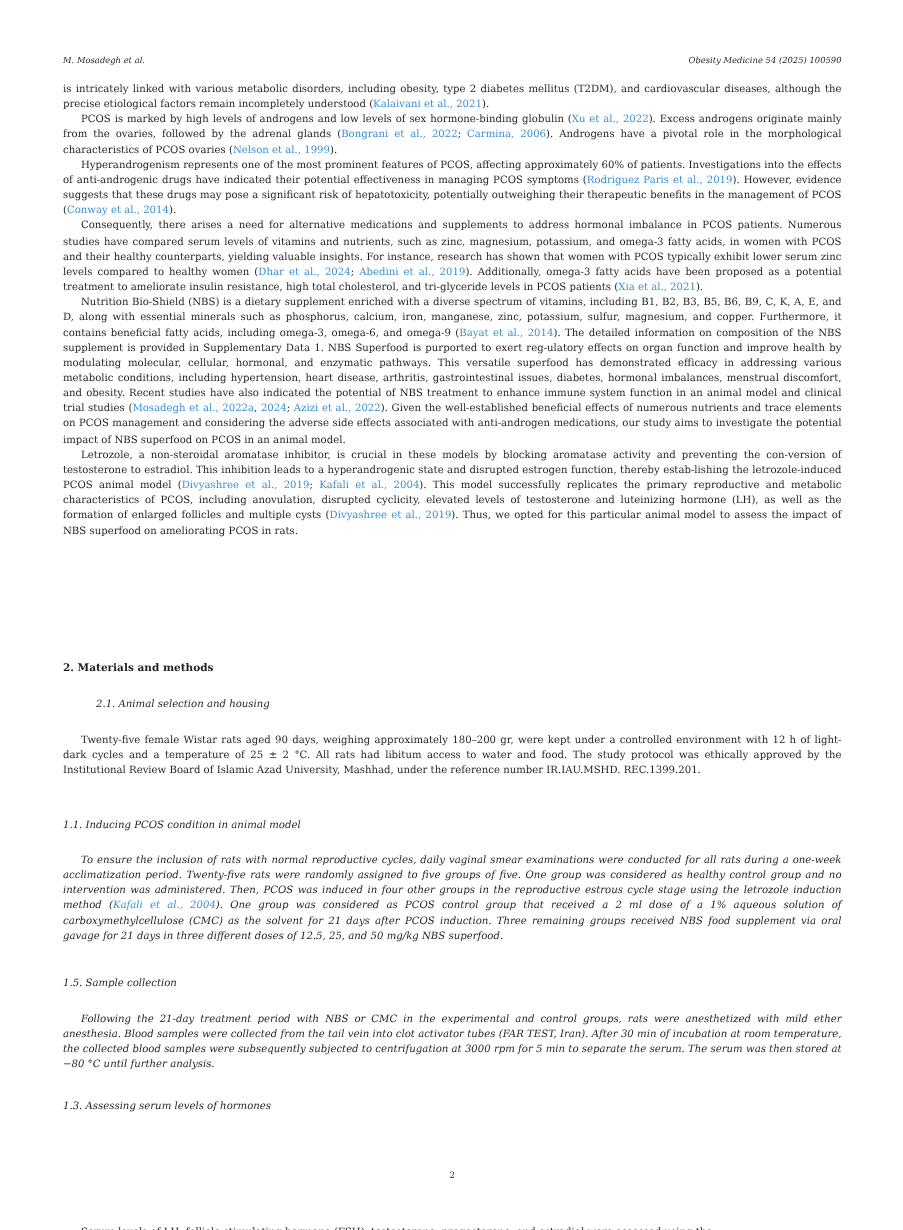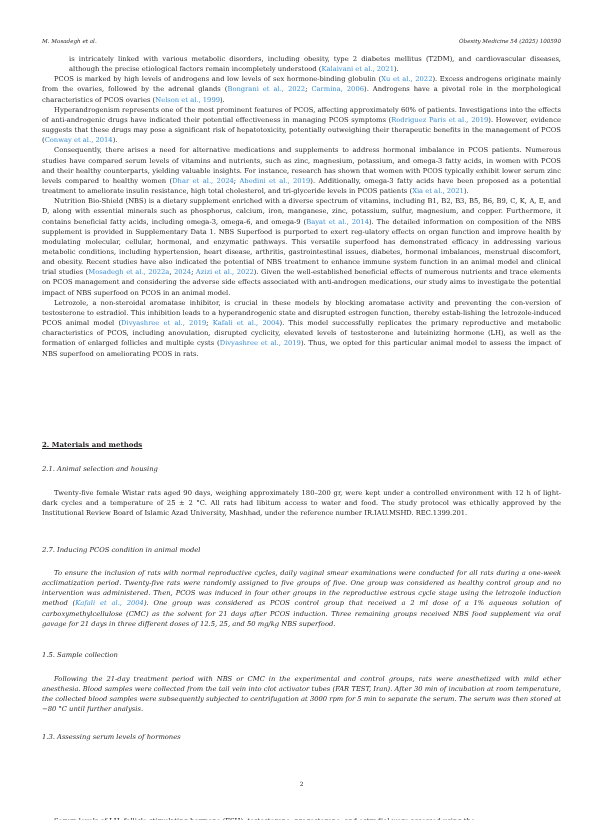--- a/index.html
+++ b/index.html
@@ -6,23 +6,23 @@
   body { width:602px; height:820px; position:relative; overflow:hidden;
          font-family:"DejaVu Serif", "Liberation Serif", serif; color:#231f20; }
   .page { position:absolute; left:42px; top:0; width:519px; }
   .running-header { position:absolute; top:38px; left:0; width:519px; height:10px;
          font-size:5.6px; font-style:italic; }
   .rh-left { position:absolute; left:0; top:0; }
   .rh-right { position:absolute; right:0; top:0; }
   .body-text { position:absolute; left:0; width:519px; font-size:6.75px; line-height:10.15px;
          text-align:justify; }
   .body-text p { margin:0; text-indent:12px; }
-  .body-text p.noindent { text-indent:0;margin-left:27px; }
+  .body-text p.noindent { text-indent:0; }
   .cite { color:#3d8fd1; }
-  .sec { position:absolute; left:0; font-size:7px; font-weight:bold;text-decoration:underline; }
+  .sec { position:absolute; left:0; font-size:7px; font-weight:bold; }
   .subsec { position:absolute; left:0; font-size:6.75px; font-style:italic; }
   .page-number { position:absolute; left:0; width:519px; top:781px; text-align:center; font-size:5.8px; }
 </style>
 </head>
 <body>
 
 <div class="page">
 
   <div class="running-header">
     <span class="rh-left">M. Mosadegh et al.</span>
@@ -33,26 +33,26 @@
     <p class="noindent"><span>is intricately linked with various metabolic disorders, including obesity, type 2 diabetes mellitus (T2DM), and cardiovascular diseases, although the precise etiological factors remain incompletely understood (</span><a class="cite">Kalaivani et al., 2021</a><span>).</span></p>
     <p><span>PCOS is marked by high levels of androgens and low levels of sex hormone-binding globulin (</span><a class="cite">Xu et al., 2022</a><span>). Excess androgens originate mainly from the ovaries, followed by the adrenal glands (</span><a class="cite">Bongrani et al., 2022</a><span>; </span><a class="cite">Carmina, 2006</a><span>). Androgens have a pivotal role in the morphological characteristics of PCOS ovaries (</span><a class="cite">Nelson et al., 1999</a><span>).</span></p>
     <p><span>Hyperandrogenism represents one of the most prominent features of PCOS, affecting approximately 60% of patients. Investigations into the effects of anti-androgenic drugs have indicated their potential effectiveness in managing PCOS symptoms (</span><a class="cite">Rodriguez Paris et al., 2019</a><span>). However, evidence suggests that these drugs may pose a significant risk of hepatotoxicity, potentially outweighing their therapeutic benefits in the management of PCOS (</span><a class="cite">Conway et al., 2014</a><span>).</span></p>
     <p><span>Consequently, there arises a need for alternative medications and supplements to address hormonal imbalance in PCOS patients. Numerous studies have compared serum levels of vitamins and nutrients, such as zinc, magnesium, potassium, and omega-3 fatty acids, in women with PCOS and their healthy counterparts, yielding valuable insights. For instance, research has shown that women with PCOS typically exhibit lower serum zinc levels compared to healthy women (</span><a class="cite">Dhar et al., 2024</a><span>; </span><a class="cite">Abedini et al., 2019</a><span>). Additionally, omega-3 fatty acids have been proposed as a potential treatment to ameliorate insulin resistance, high total cholesterol, and tri-glyceride levels in PCOS patients (</span><a class="cite">Xia et al., 2021</a><span>).</span></p>
     <p><span>Nutrition Bio-Shield (NBS) is a dietary supplement enriched with a diverse spectrum of vitamins, including B1, B2, B3, B5, B6, B9, C, K, A, E, and D, along with essential minerals such as phosphorus, calcium, iron, manganese, zinc, potassium, sulfur, magnesium, and copper. Furthermore, it contains beneficial fatty acids, including omega-3, omega-6, and omega-9 (</span><a class="cite">Bayat et al., 2014</a><span>). The detailed information on composition of the NBS supplement is provided in Supplementary Data 1. NBS Superfood is purported to exert reg-ulatory effects on organ function and improve health by modulating molecular, cellular, hormonal, and enzymatic pathways. This versatile superfood has demonstrated efficacy in addressing various metabolic conditions, including hypertension, heart disease, arthritis, gastrointestinal issues, diabetes, hormonal imbalances, menstrual discomfort, and obesity. Recent studies have also indicated the potential of NBS treatment to enhance immune system function in an animal model and clinical trial studies (</span><a class="cite">Mosadegh et al., 2022a</a><span>, </span><a class="cite">2024</a><span>; </span><a class="cite">Azizi et al., 2022</a><span>). Given the well-established beneficial effects of numerous nutrients and trace elements on PCOS management and considering the adverse side effects associated with anti-androgen medications, our study aims to investigate the potential impact of NBS superfood on PCOS in an animal model.</span></p>
     <p><span>Letrozole, a non-steroidal aromatase inhibitor, is crucial in these models by blocking aromatase activity and preventing the con-version of testosterone to estradiol. This inhibition leads to a hyperandrogenic state and disrupted estrogen function, thereby estab-lishing the letrozole-induced PCOS animal model (</span><a class="cite">Divyashree et al., 2019</a><span>; </span><a class="cite">Kafali et al., 2004</a><span>). This model successfully replicates the primary reproductive and metabolic characteristics of PCOS, including anovulation, disrupted cyclicity, elevated levels of testosterone and luteinizing hormone (LH), as well as the formation of enlarged follicles and multiple cysts (</span><a class="cite">Divyashree et al., 2019</a><span>). Thus, we opted for this particular animal model to assess the impact of NBS superfood on ameliorating PCOS in rats.</span></p>
   </div>
 
   <div class="sec" style="top:440px;">2.  Materials and methods</div>
 
-  <div class="subsec" style="top:465px;">2.1.  Animal selection and housing</div>
+  <div class="subsec" style="top:465px;margin-left:22px;">2.1.  Animal selection and housing</div>
   <div class="body-text" style="top:488px;">
     <p>Twenty-five female Wistar rats aged 90 days, weighing approximately 180–200 gr, were kept under a controlled environment with 12 h of light-dark cycles and a temperature of 25 ± 2 °C. All rats had libitum access to water and food. The study protocol was ethically approved by the Institutional Review Board of Islamic Azad University, Mashhad, under the reference number IR.IAU.MSHD. REC.1399.201.</p>
   </div>
 
-  <div class="subsec" style="top:546px;">2.7.  Inducing PCOS condition in animal model</div>
+  <div class="subsec" style="top:546px;">1.1.  Inducing PCOS condition in animal model</div>
   <div class="body-text" style="top:568px;font-style:italic;">
     <p><span>To ensure the inclusion of rats with normal reproductive cycles, daily vaginal smear examinations were conducted for all rats during a one-week acclimatization period. Twenty-five rats were randomly assigned to five groups of five. One group was considered as healthy control group and no intervention was administered. Then, PCOS was induced in four other groups in the reproductive estrous cycle stage using the letrozole induction method (</span><a class="cite">Kafali et al., 2004</a><span>). One group was considered as PCOS control group that received a 2 ml dose of a 1% aqueous solution of carboxymethylcellulose (CMC) as the solvent for 21 days after PCOS induction. Three remaining groups received NBS food supplement via oral gavage for 21 days in three different doses of 12.5, 25, and 50 mg/kg NBS superfood.</span></p>
   </div>
 
   <div class="subsec" style="top:651px;">1.5.  Sample collection</div>
   <div class="body-text" style="top:674px;font-style:italic;">
     <p>Following the 21-day treatment period with NBS or CMC in the experimental and control groups, rats were anesthetized with mild ether anesthesia. Blood samples were collected from the tail vein into clot activator tubes (FAR TEST, Iran). After 30 min of incubation at room temperature, the collected blood samples were subsequently subjected to centrifugation at 3000 rpm for 5 min to separate the serum. The serum was then stored at −80 °C until further analysis.</p>
   </div>
 
   <div class="subsec" style="top:733px;">1.3.  Assessing serum levels of hormones</div>

